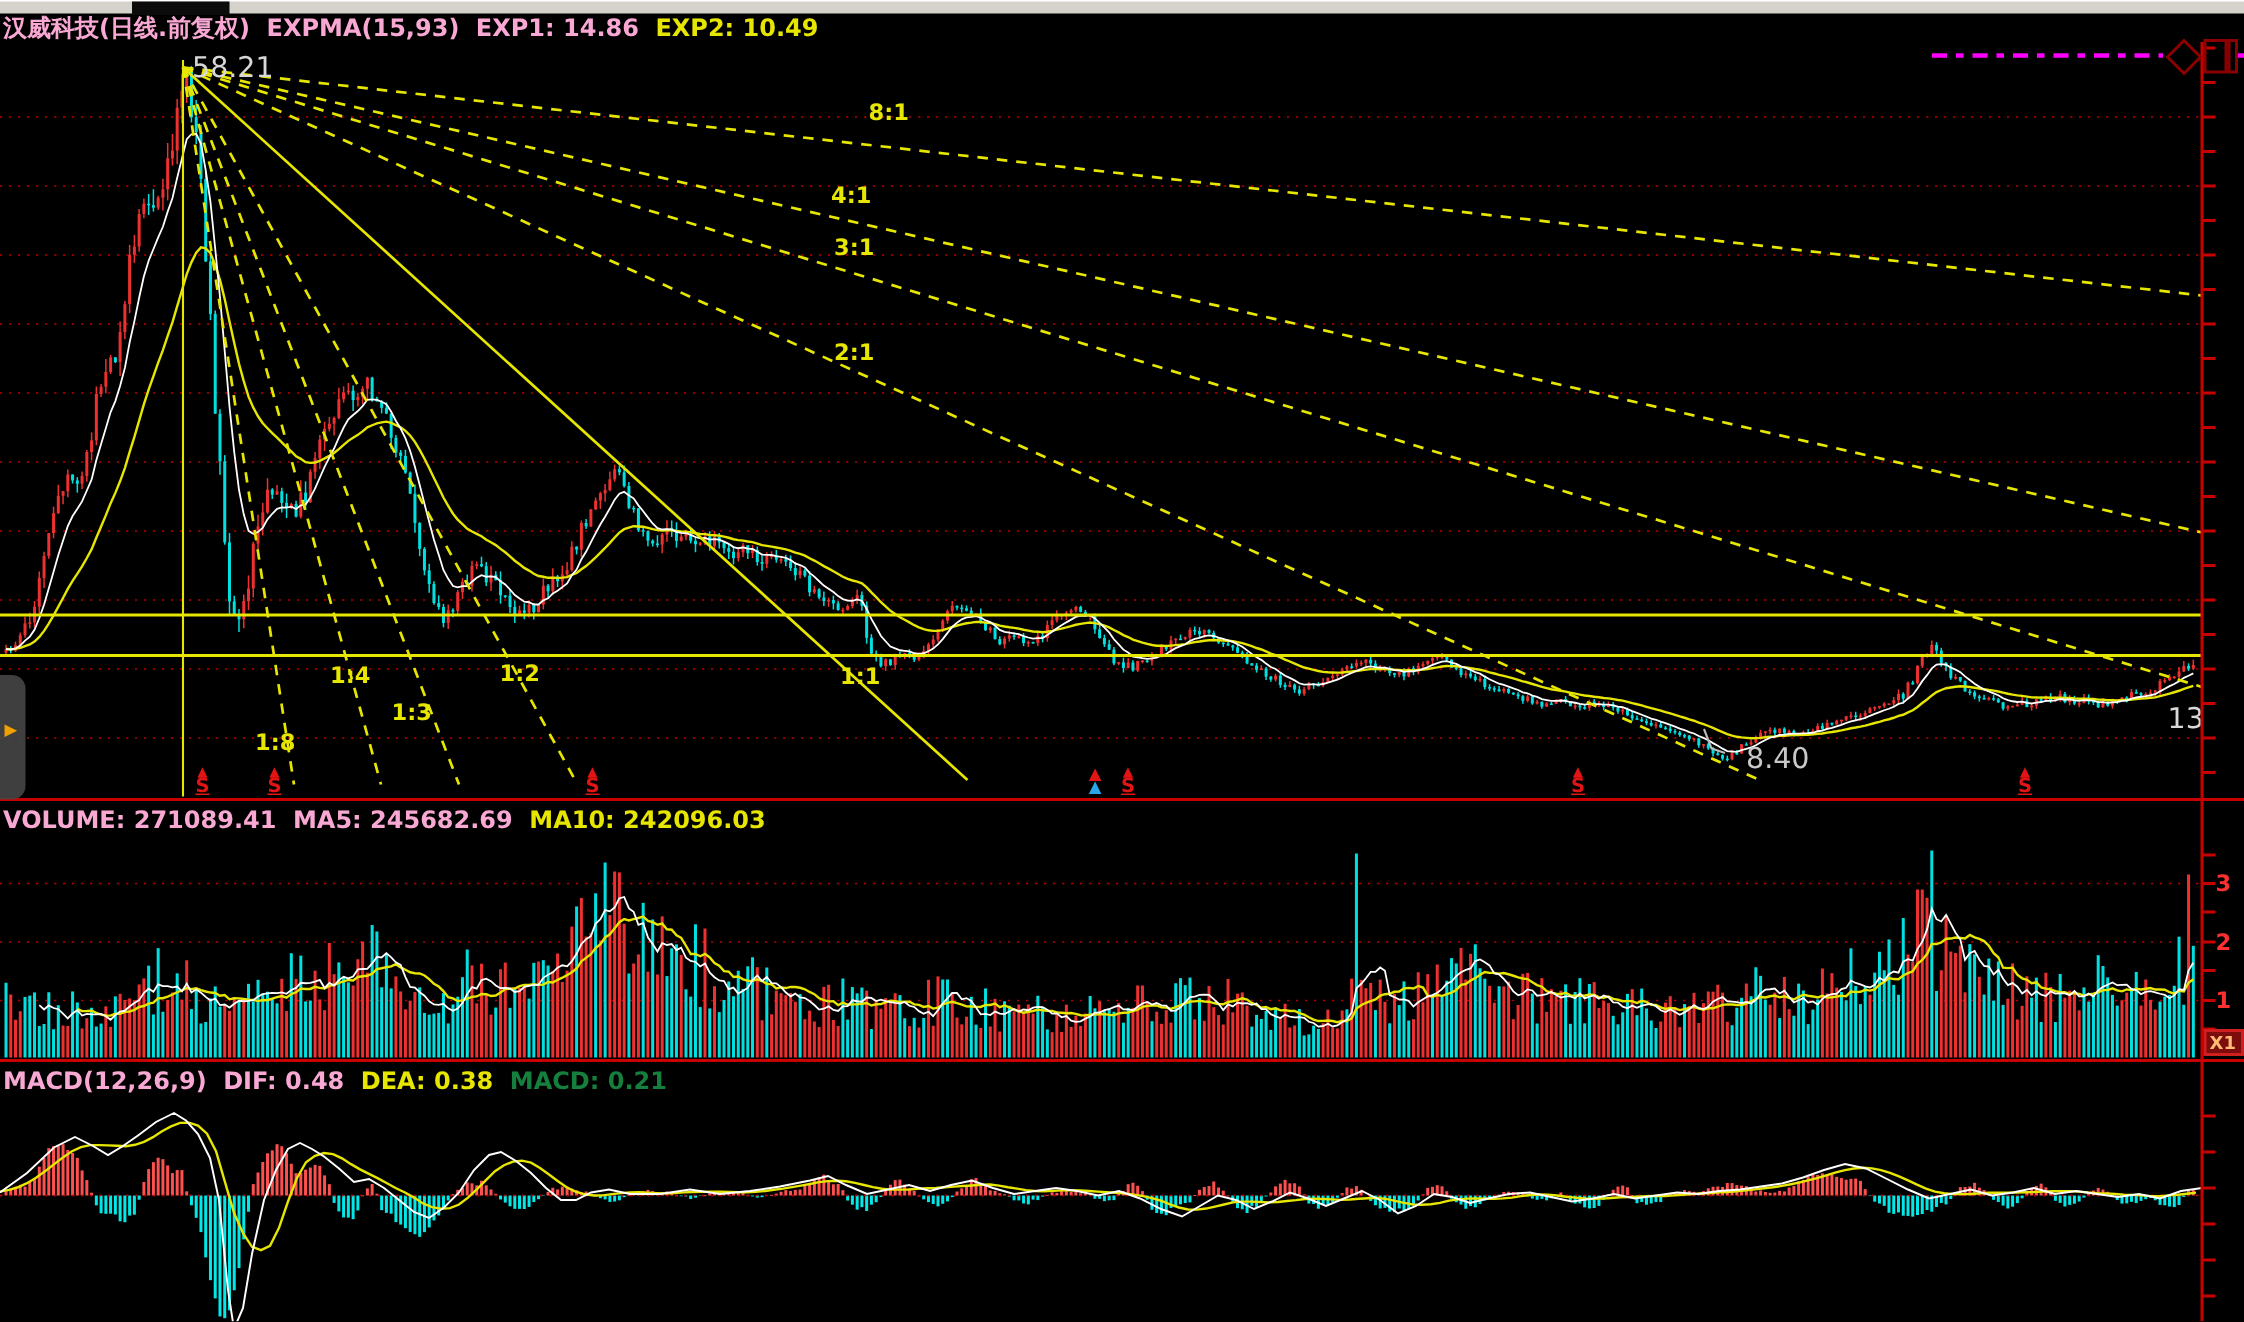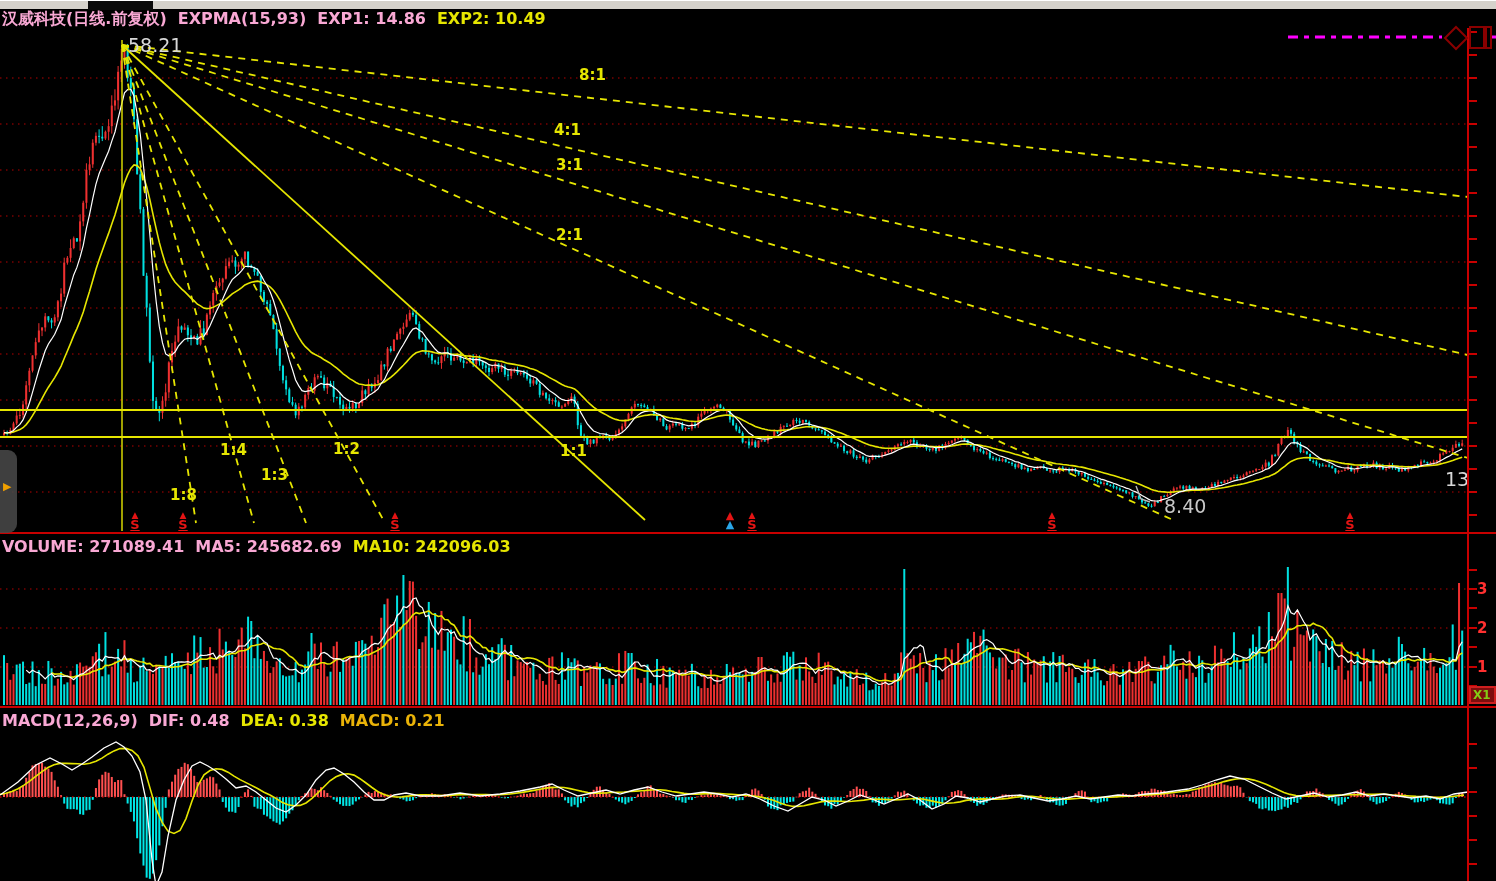--- a/index.html
+++ b/index.html
@@ -3,30 +3,30 @@
 <meta charset="utf-8">
 <style>
   html,body{margin:0;padding:0;background:#000;}
   #screen{position:relative;width:1496px;height:881px;background:#000;overflow:hidden;
           font-family:"DejaVu Sans","Liberation Sans",sans-serif;}
   #titlebar{position:absolute;left:0;top:0;width:1496px;height:9px;background:#d5d2cb;border-top:1px solid #fff;box-sizing:border-box;}
   #titlebar-notch{position:absolute;left:88px;top:0;width:65px;height:9px;background:#0b0b0b;}
   svg{position:absolute;left:0;top:0;}
   .hdr{position:absolute;height:20px;white-space:nowrap;font-size:16px;font-weight:bold;letter-spacing:0;}
   .hdr span{margin-right:11px;}
-  .w{color:#f9a8d4;} .y{color:#e6e600;} .m{color:#eab308;}
+  .w{color:#f9a8d4;} .y{color:#e6e600;} .m{color:#15803d;}
   #main-header{left:2px;top:9px;}
   #volume-header{left:2px;top:537px;}
   #macd-header{left:2px;top:711px;}
   .pxlabel{position:absolute;font-size:19px;color:#d8d8d8;white-space:nowrap;}
   #peak-label{left:128px;top:34px;}
   #low-label{left:1152px;top:495px;color:#c8c8c8;margin-left:12px;}
   #last-label{left:1445px;top:468px;width:22px;overflow:hidden;}
   #vol-mult{position:absolute;left:1469px;top:686px;width:27px;height:18px;background:#7d0d0d;
-            border:2px solid #cf1f1f;box-sizing:border-box;color:#84cc16;font-size:12px;font-weight:bold;
+            border:2px solid #cf1f1f;box-sizing:border-box;color:#fdba74;font-size:12px;font-weight:bold;
             line-height:14px;padding-left:2px;overflow:hidden;}
   .gann-label{position:absolute;color:#e6e600;font-size:15px;font-weight:bold;}
   .s-marker{position:absolute;width:16px;text-align:center;color:#e41414;}
   .s-marker .tri{font-size:9px;line-height:6px;}
   .s-marker .s{font-size:13px;font-weight:bold;line-height:13px;text-decoration:underline;}
   .ud-marker{position:absolute;width:16px;text-align:center;}
   .ud-marker .r{color:#e41414;font-size:11px;line-height:8px;}
   .ud-marker .c{color:#2aa6e8;font-size:11px;line-height:9px;}
   .vol-axis-label{position:absolute;left:1477px;color:#ff3030;font-size:15px;font-weight:bold;}
   #flyout{position:absolute;left:0;top:450px;width:17px;height:83px;background:rgba(72,72,72,.88);

